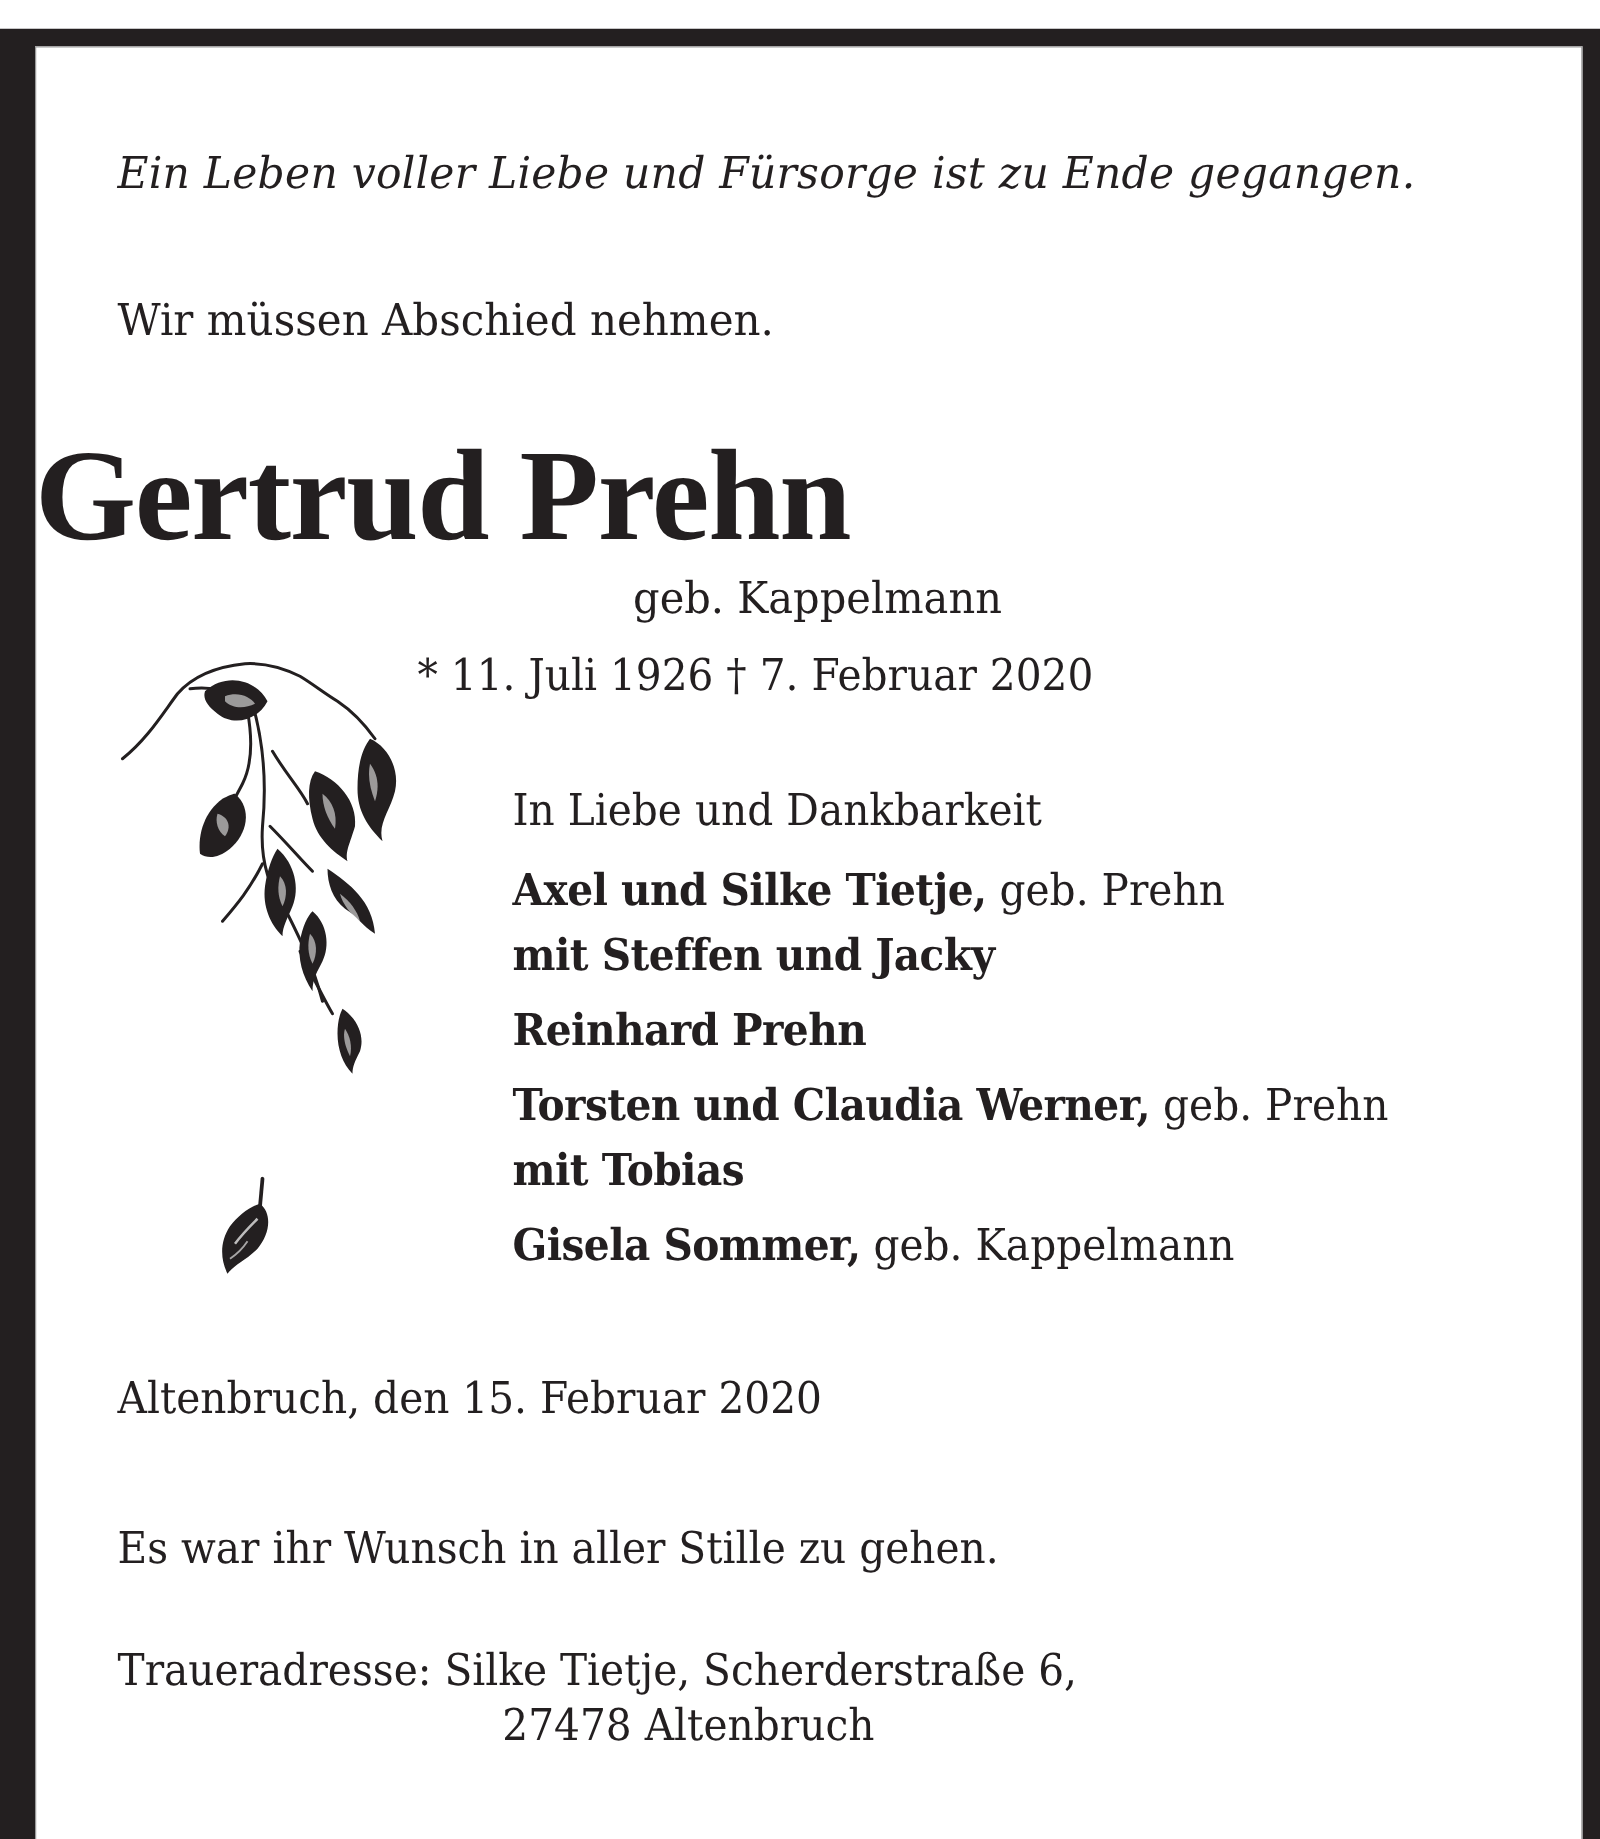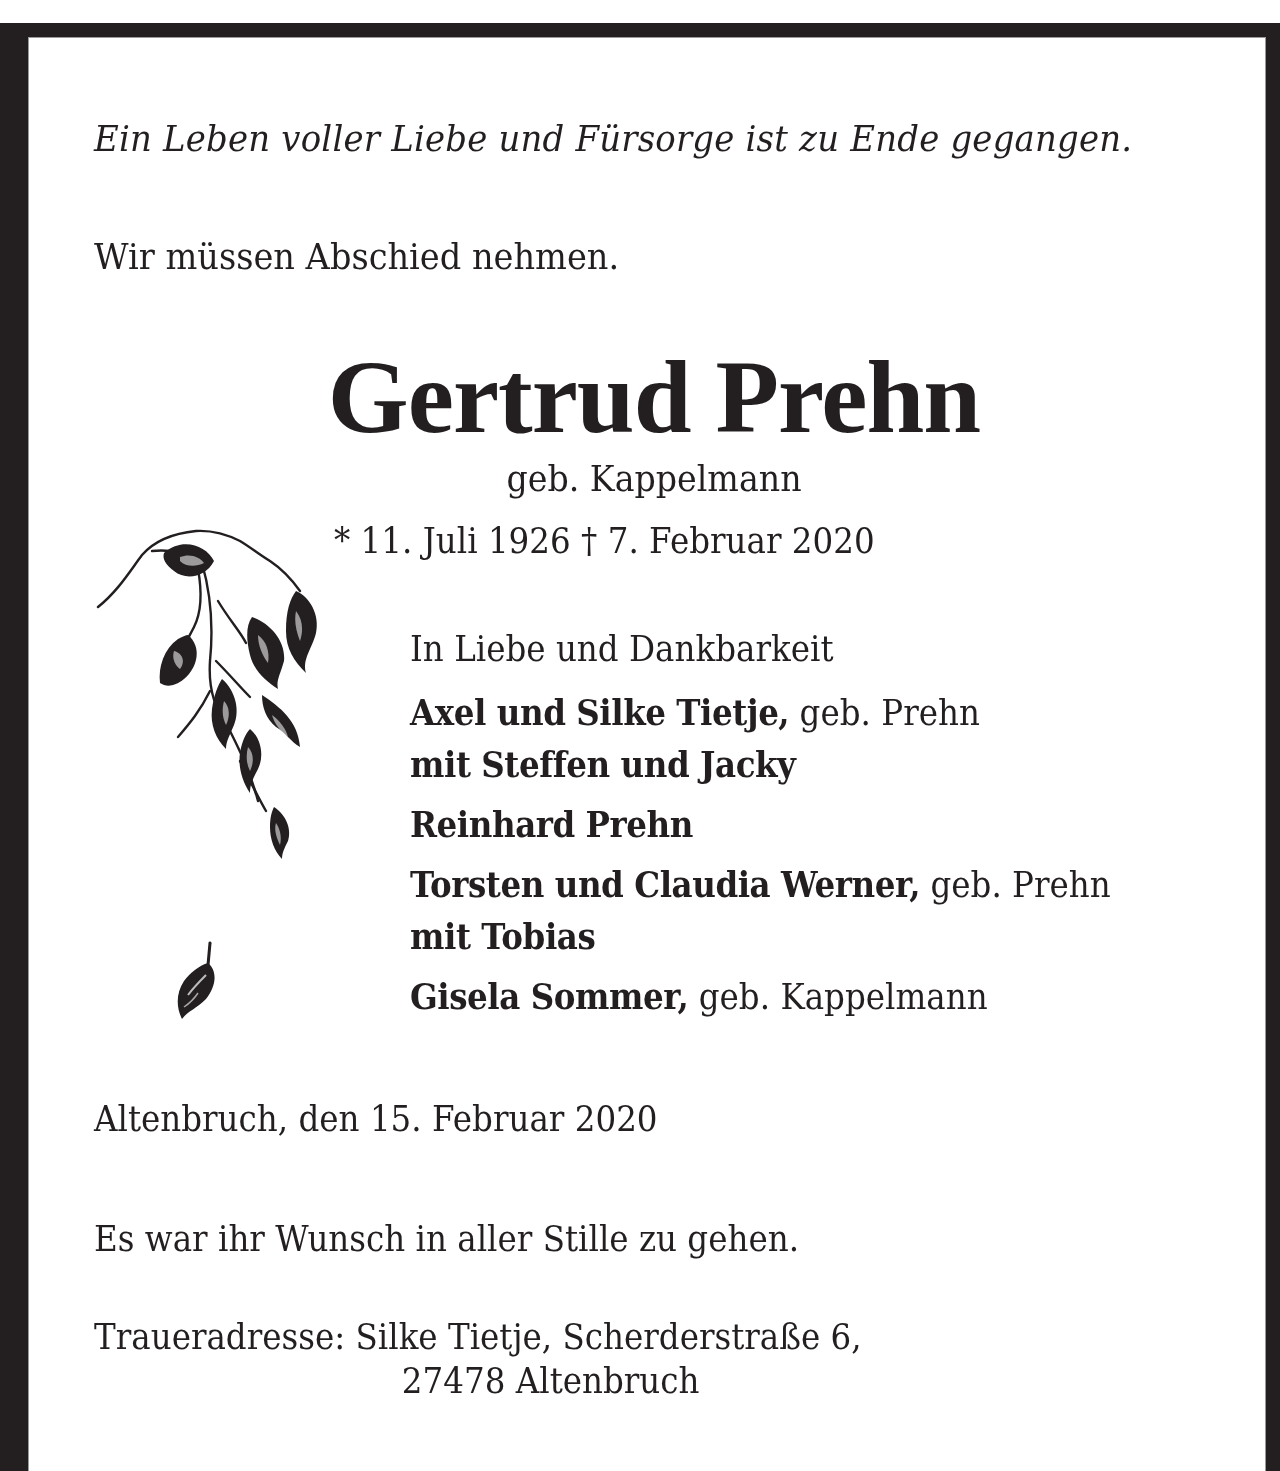--- a/index.html
+++ b/index.html
@@ -25,21 +25,21 @@
       left: 66px; top: 82px;
       font-size: 35px; font-style: italic; letter-spacing: 0.2px;
       transform: scaleX(0.97); transform-origin: left top;
     }
     .intro {
       left: 66px; top: 200px;
       font-size: 35px;
       transform: scaleX(0.96); transform-origin: left top;
     }
     .name {
-      left: 0; width: 1252px; top: 300px; text-align: center;
+      left: 0; width: 1252px; top: 300px; text-align: left;
       font-family: "Liberation Serif", "DejaVu Serif", serif;
       font-weight: bold; font-size: 104px; letter-spacing: -1px;
     }
     .maiden {
       left: 0; width: 1252px; top: 422px; text-align: center;
       font-size: 35px;
       transform: scaleX(0.95); transform-origin: center top;
     }
     .dates {
       left: 306px; top: 484px;

